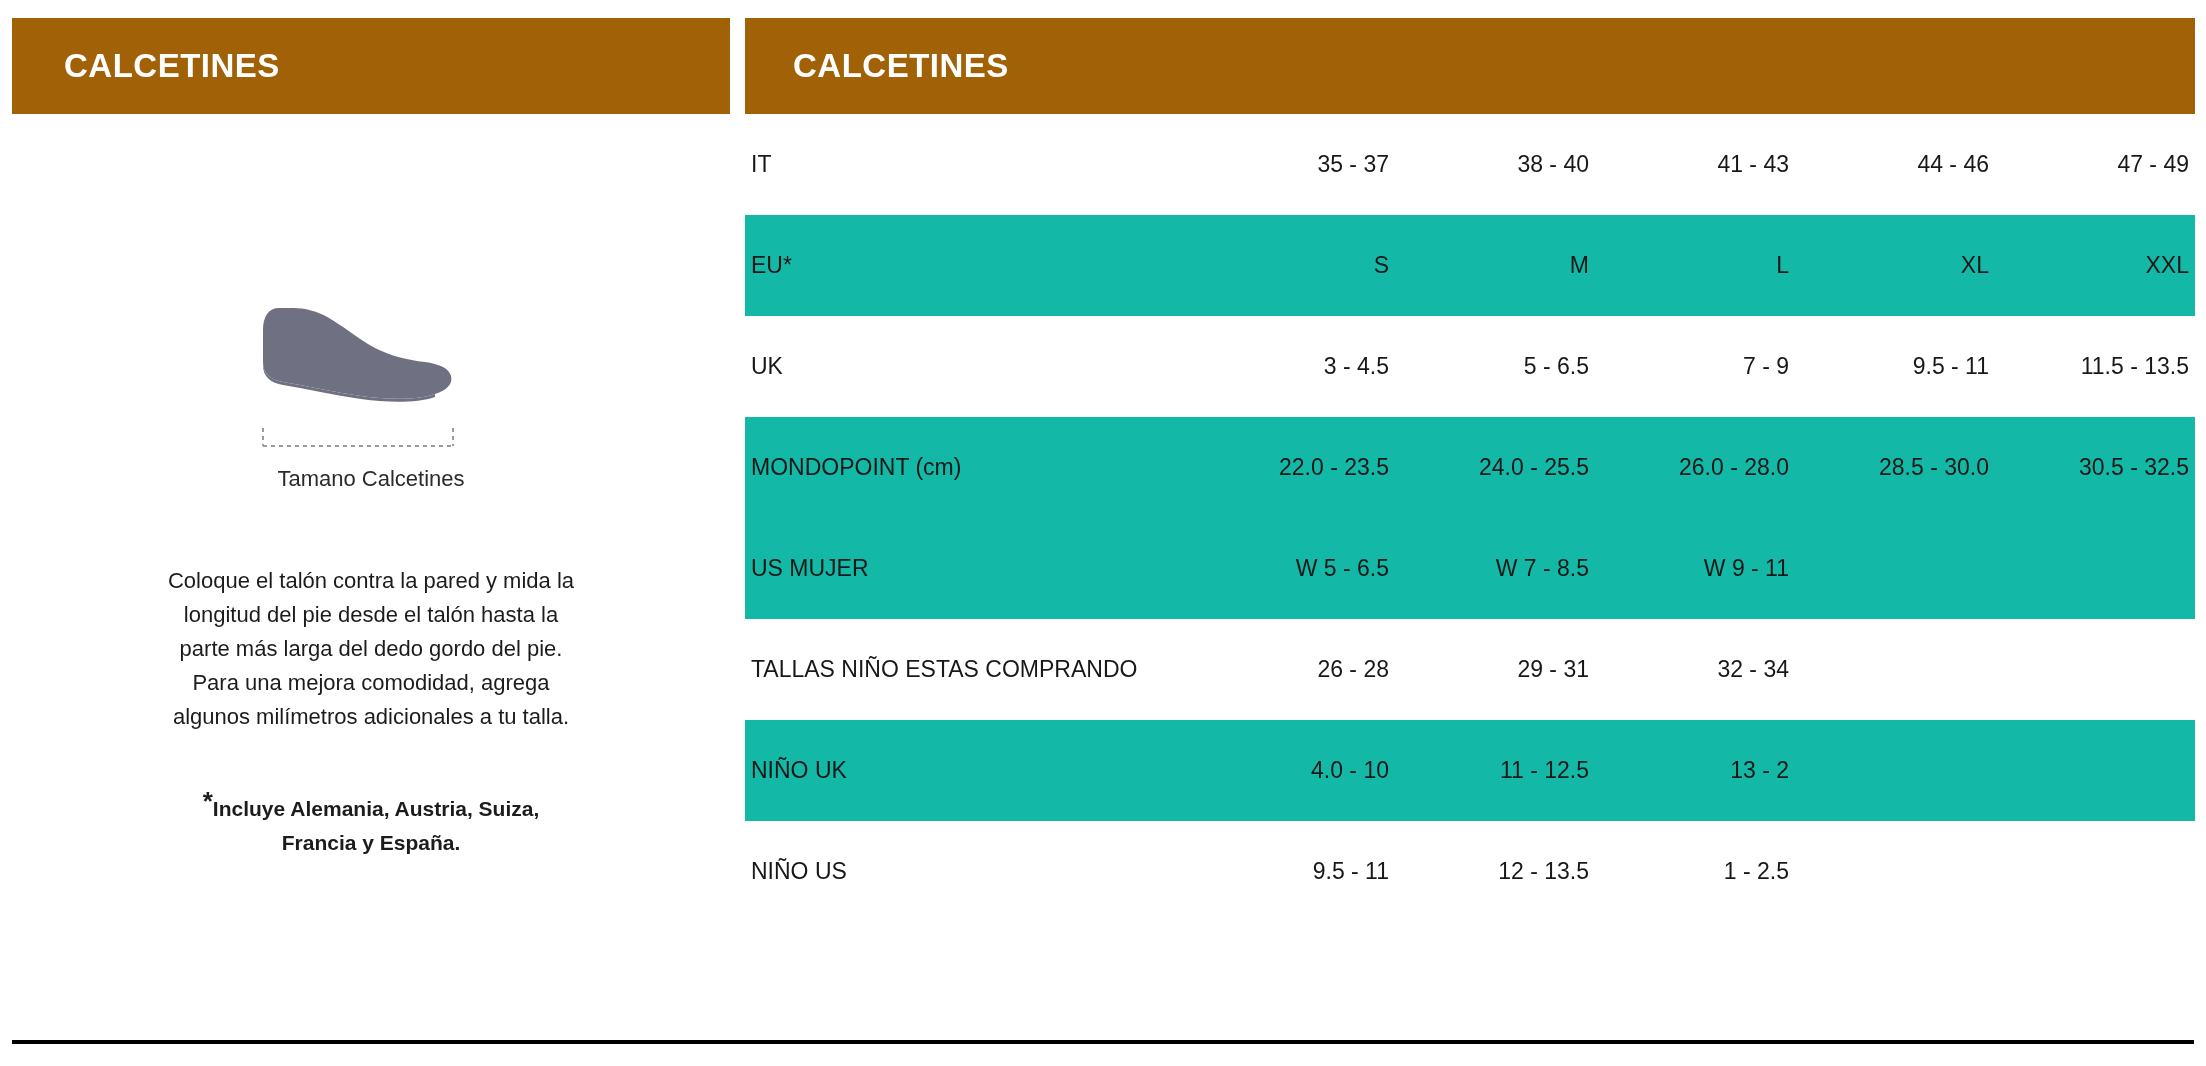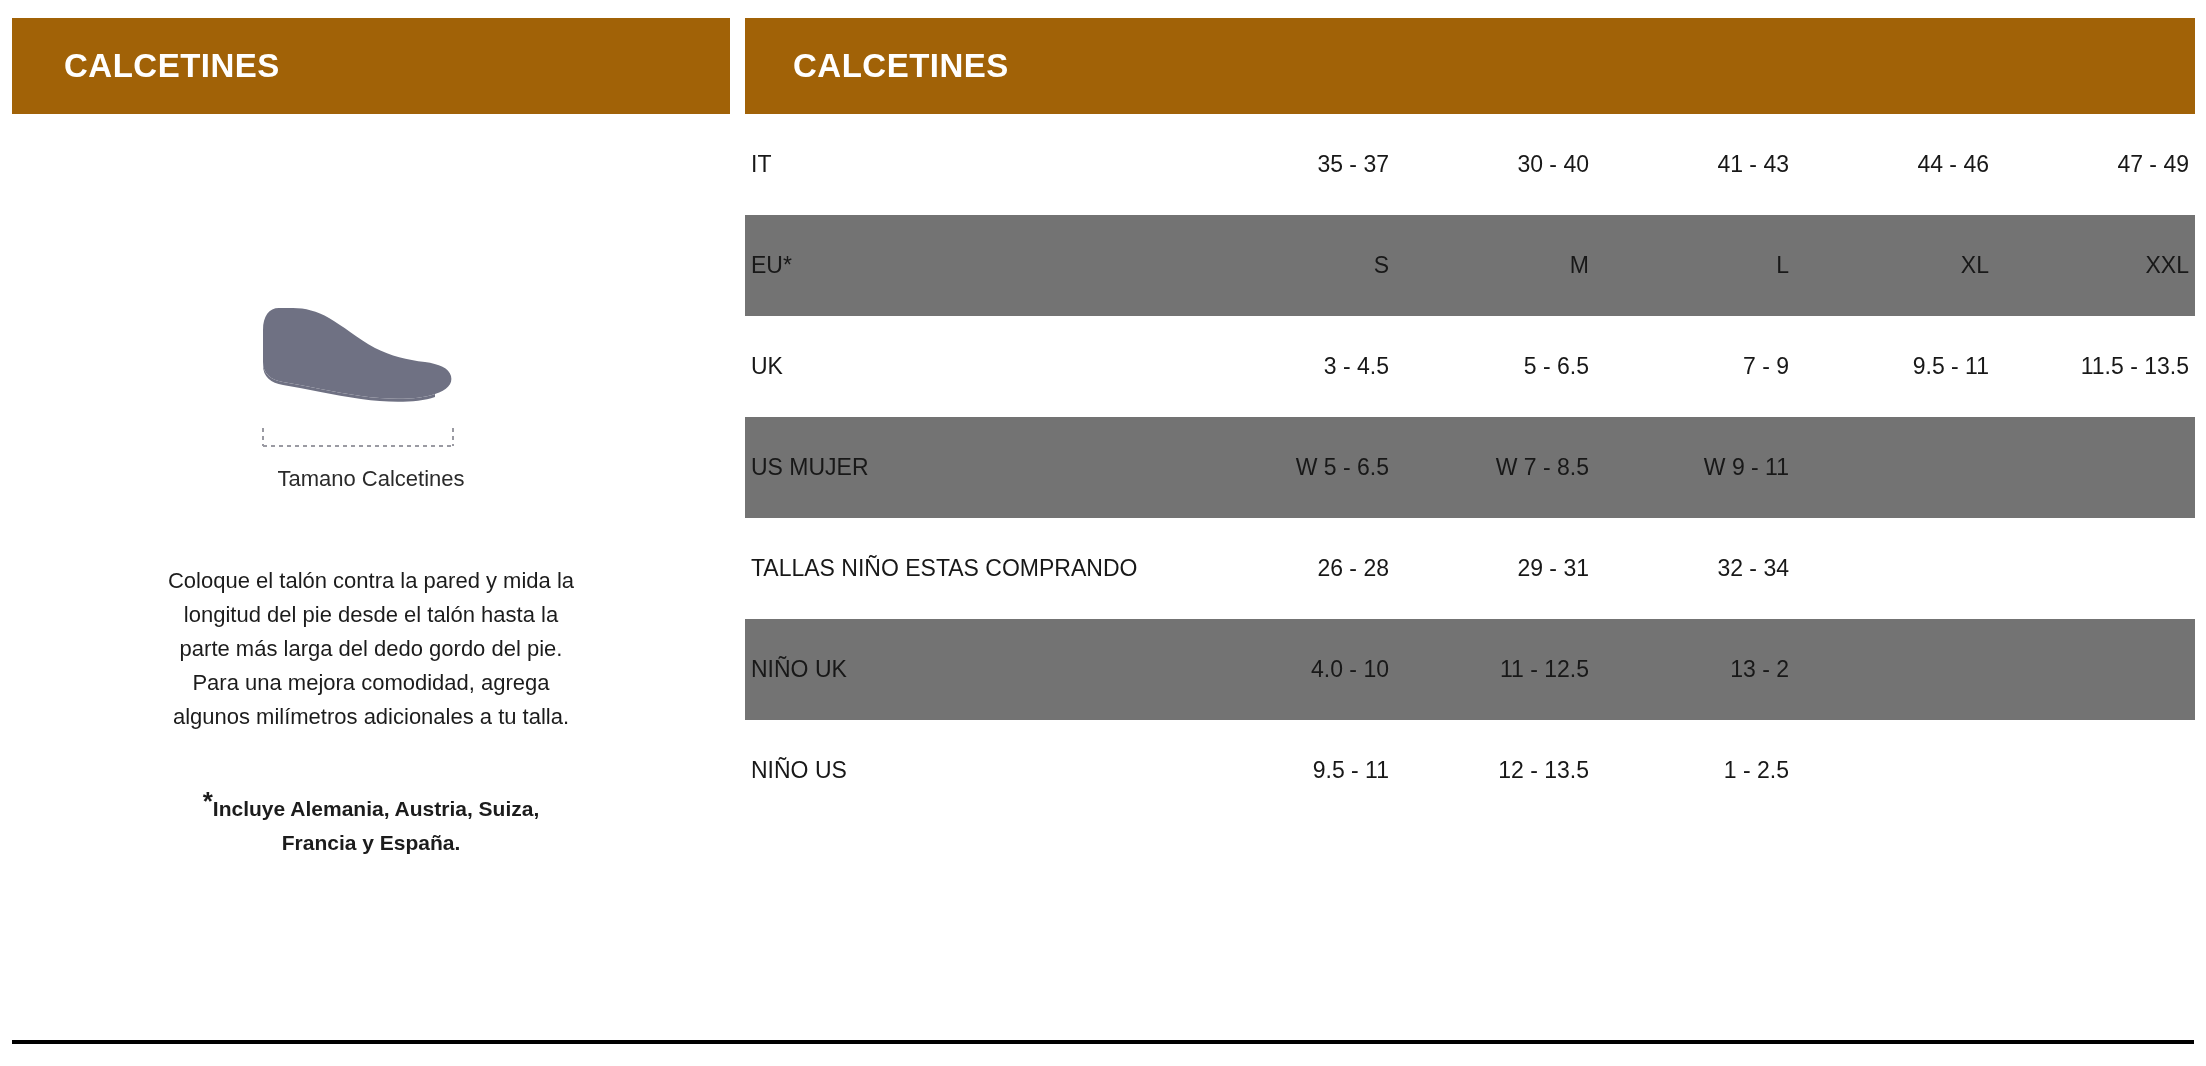--- a/index.html
+++ b/index.html
@@ -97,21 +97,21 @@
     color: #181818;
     text-align: right;
     vertical-align: middle;
     padding: 0 6px;
   }
   table.size-table td.rowlabel {
     text-align: left;
     padding-right: 22px;
     white-space: nowrap;
   }
-  table.size-table tr.shaded td { background: #737373; }
+  table.size-table tr.shaded td { background: #14b8a6; }
   col.c-label { width: 450px; }
   col.c-val   { width: 200px; }
 
   
   #bottom-rule {
     position: absolute;
     left: 12px;
     right: 12px;
     bottom: 22px;
     height: 4px;
@@ -162,21 +162,21 @@
           <col class="c-val">
           <col class="c-val">
           <col class="c-val">
           <col class="c-val">
           <col class="c-val">
       </colgroup>
       <tbody id="table-body">
           <tr>
             <td class="rowlabel">IT</td>
             <td>35 - 37</td>
-            <td>30 - 40</td>
+            <td>38 - 40</td>
             <td>41 - 43</td>
             <td>44 - 46</td>
             <td>47 - 49</td>
           </tr>
           <tr class="shaded">
             <td class="rowlabel">EU*</td>
             <td>S</td>
             <td>M</td>
             <td>L</td>
             <td>XL</td>
@@ -184,20 +184,28 @@
           </tr>
           <tr>
             <td class="rowlabel">UK</td>
             <td>3 - 4.5</td>
             <td>5 - 6.5</td>
             <td>7 - 9</td>
             <td>9.5 - 11</td>
             <td>11.5 - 13.5</td>
           </tr>
           <tr class="shaded">
+            <td class="rowlabel">MONDOPOINT (cm)</td>
+            <td>22.0 - 23.5</td>
+            <td>24.0 - 25.5</td>
+            <td>26.0 - 28.0</td>
+            <td>28.5 - 30.0</td>
+            <td>30.5 - 32.5</td>
+          </tr>
+          <tr class="shaded">
             <td class="rowlabel">US MUJER</td>
             <td>W 5 - 6.5</td>
             <td>W 7 - 8.5</td>
             <td>W 9 - 11</td>
             <td></td>
             <td></td>
           </tr>
           <tr>
             <td class="rowlabel">TALLAS NIÑO ESTAS COMPRANDO</td>
             <td>26 - 28</td>

